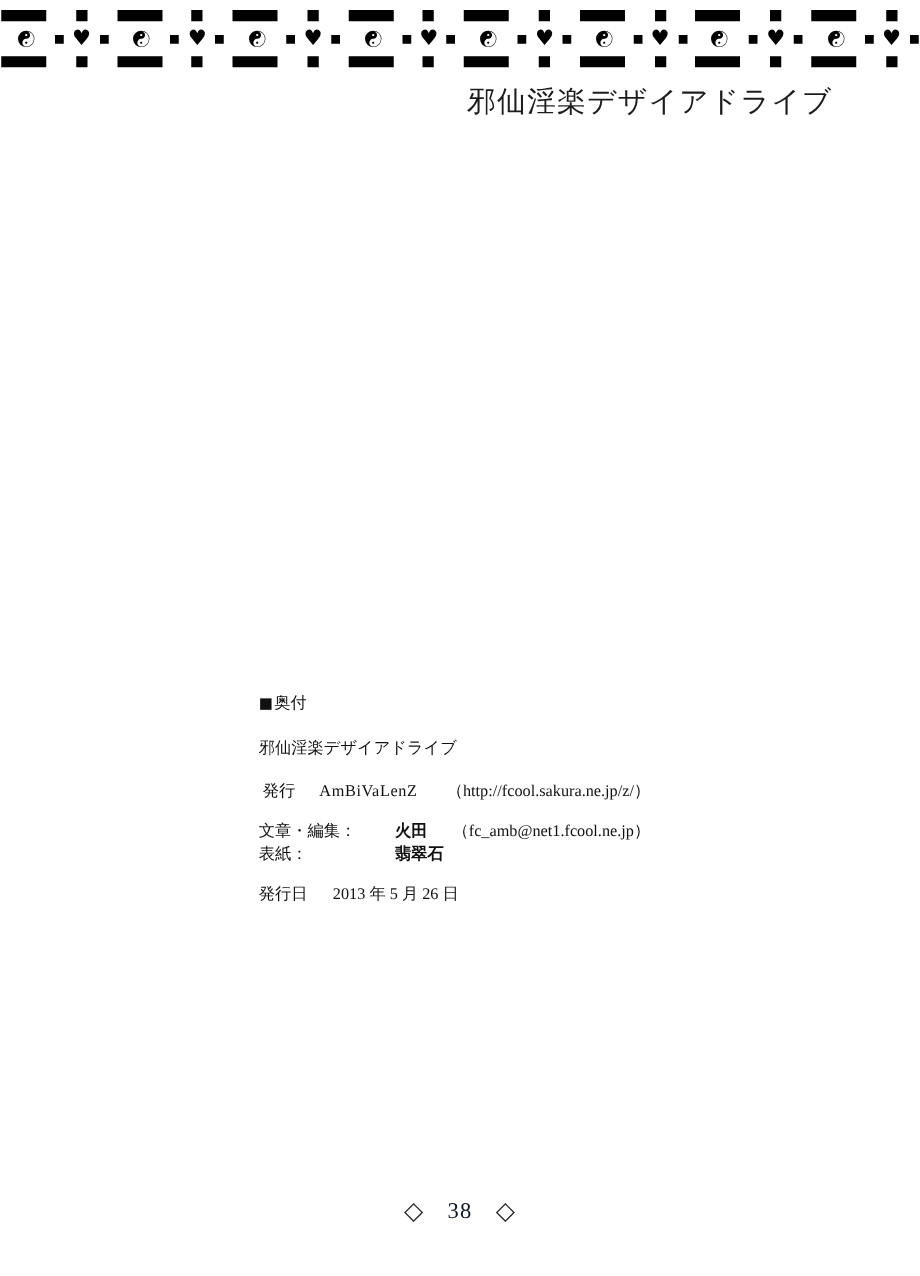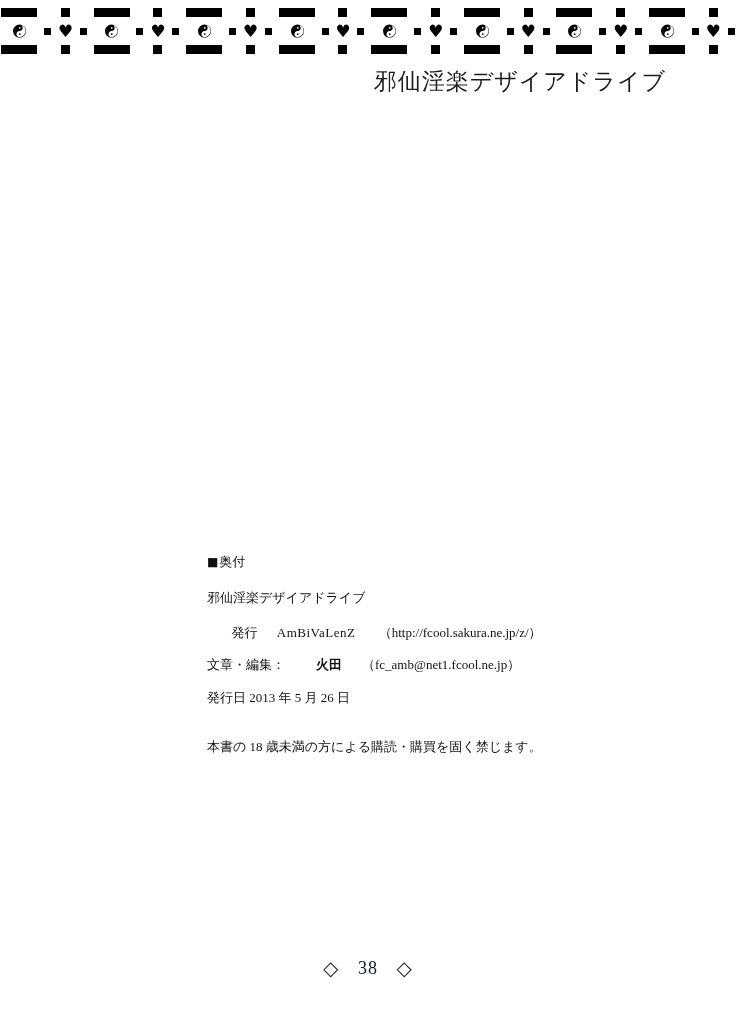--- a/index.html
+++ b/index.html
@@ -71,21 +71,21 @@
   .sec-bullet { font-family: "DejaVu Sans", sans-serif; font-size: 12px; margin-right: 1px; }
   .book-title-line { margin-top: 18px; }
   .publisher-line { margin-top: 17px; text-align: right; }
   .publisher-line .pub-name { margin-left: 16px; letter-spacing: 0.5px; }
   .publisher-line .pub-url { margin-left: 20px; }
   .credits { margin-top: 14px; }
   .credit-row { display: flex; line-height: 17.5px; }
   .credit-label { width: 109px; flex: 0 0 auto; }
   .credit-value { width: 46px; flex: 0 0 auto; font-weight: bold; }
   .date-line { margin-top: 15px; }
-  .date-line .date-value { }
+  .date-line .date-value { margin-left: 17px; }
   .disclaimer { margin-top: 32px; line-height: 16.5px; }
 
   
   .footer {
     position: absolute;
     top: 956px;
     left: 0; right: 0;
     text-align: center;
     font-size: 18px;
     letter-spacing: 1px;
@@ -218,29 +218,33 @@
       <span class="pub-name">AmBiVaLenZ</span>
       <span class="pub-url">（http://fcool.sakura.ne.jp/z/）</span>
     </span>
 
     <div class="credits">
       <div class="credit-row">
         <span class="credit-label">文章・編集：</span>
         <span class="credit-value">火田</span>
         <span class="credit-note">（fc_amb@net1.fcool.ne.jp）</span>
       </div>
+      <div class="credit-row">
+        <span class="credit-label">表紙：</span>
+        <span class="credit-value">翡翠石</span>
+        <span class="credit-note"></span>
+      </div>
     </div>
 
     <span class="col-line date-line">
       <span>発行日</span>
       <span class="date-value">2013 年 5 月 26 日</span>
     </span>
 
     <div class="disclaimer">
-      <span class="col-line">本書の 18 歳未満の方による購読・購買を固く禁じます。</span>
     </div>
 
   </div>
 
   <div class="footer">
     <span class="diamond">◇</span>
     <span class="pageno">38</span>
     <span class="diamond">◇</span>
   </div>
 

